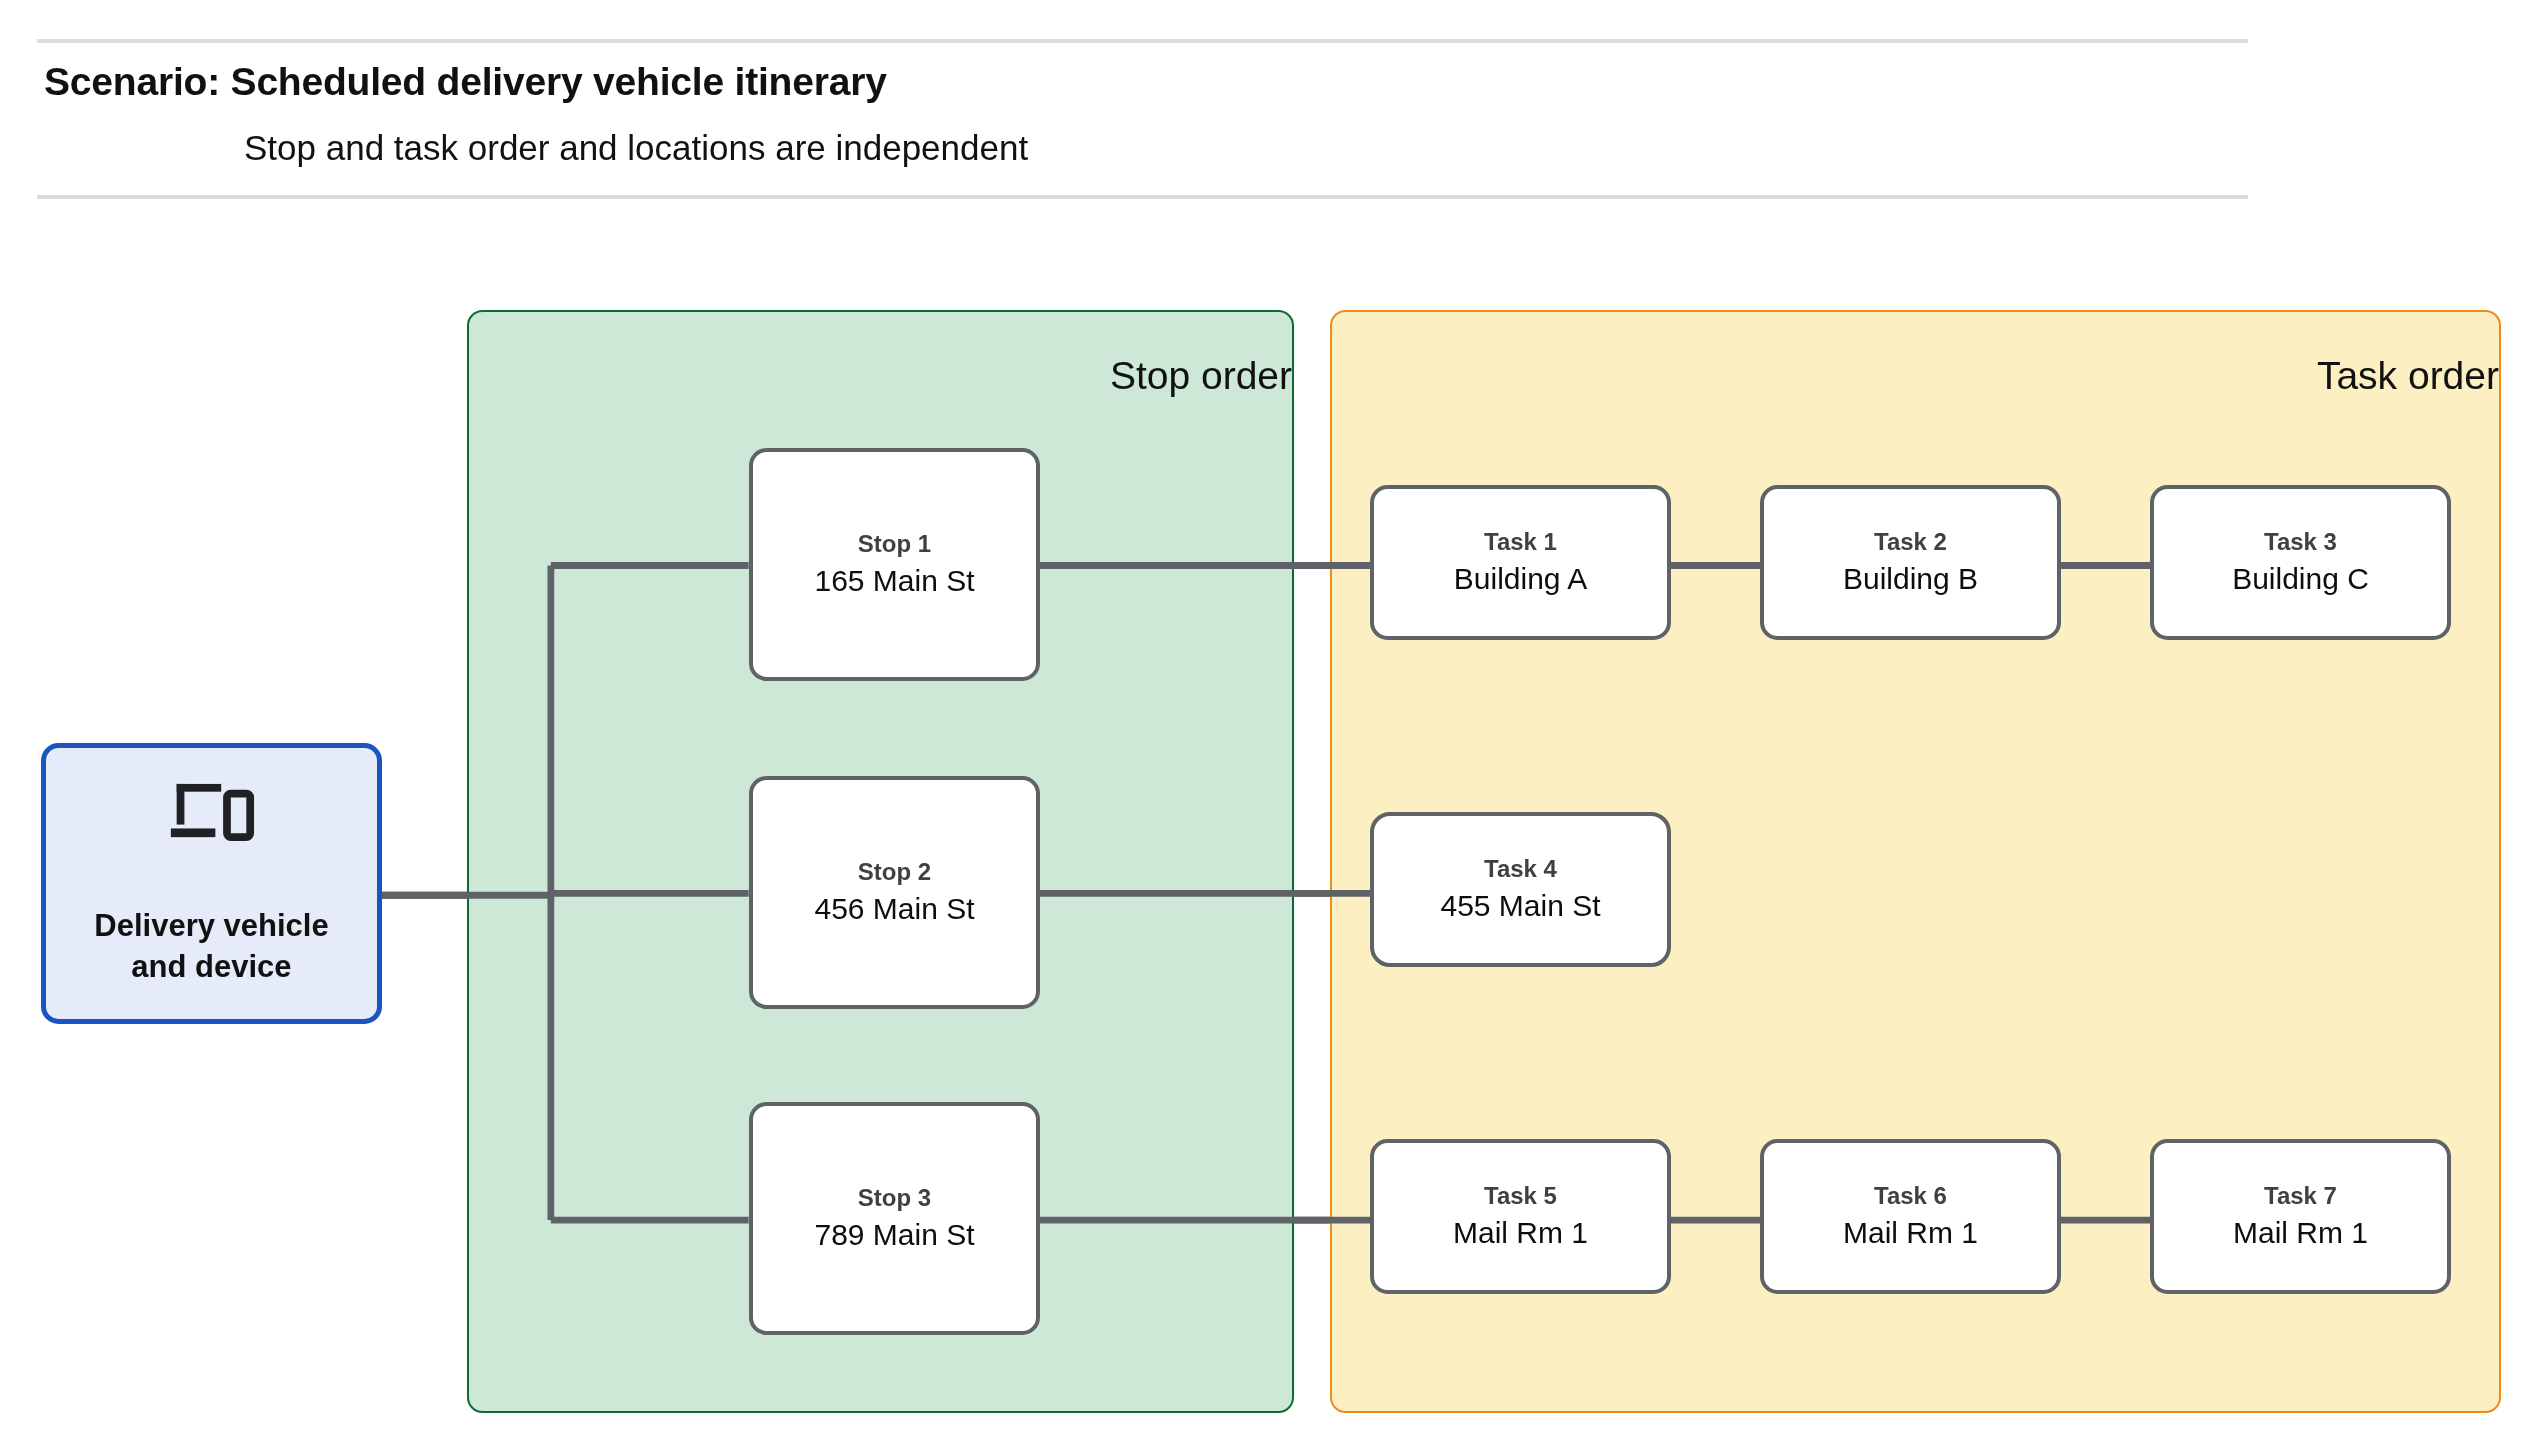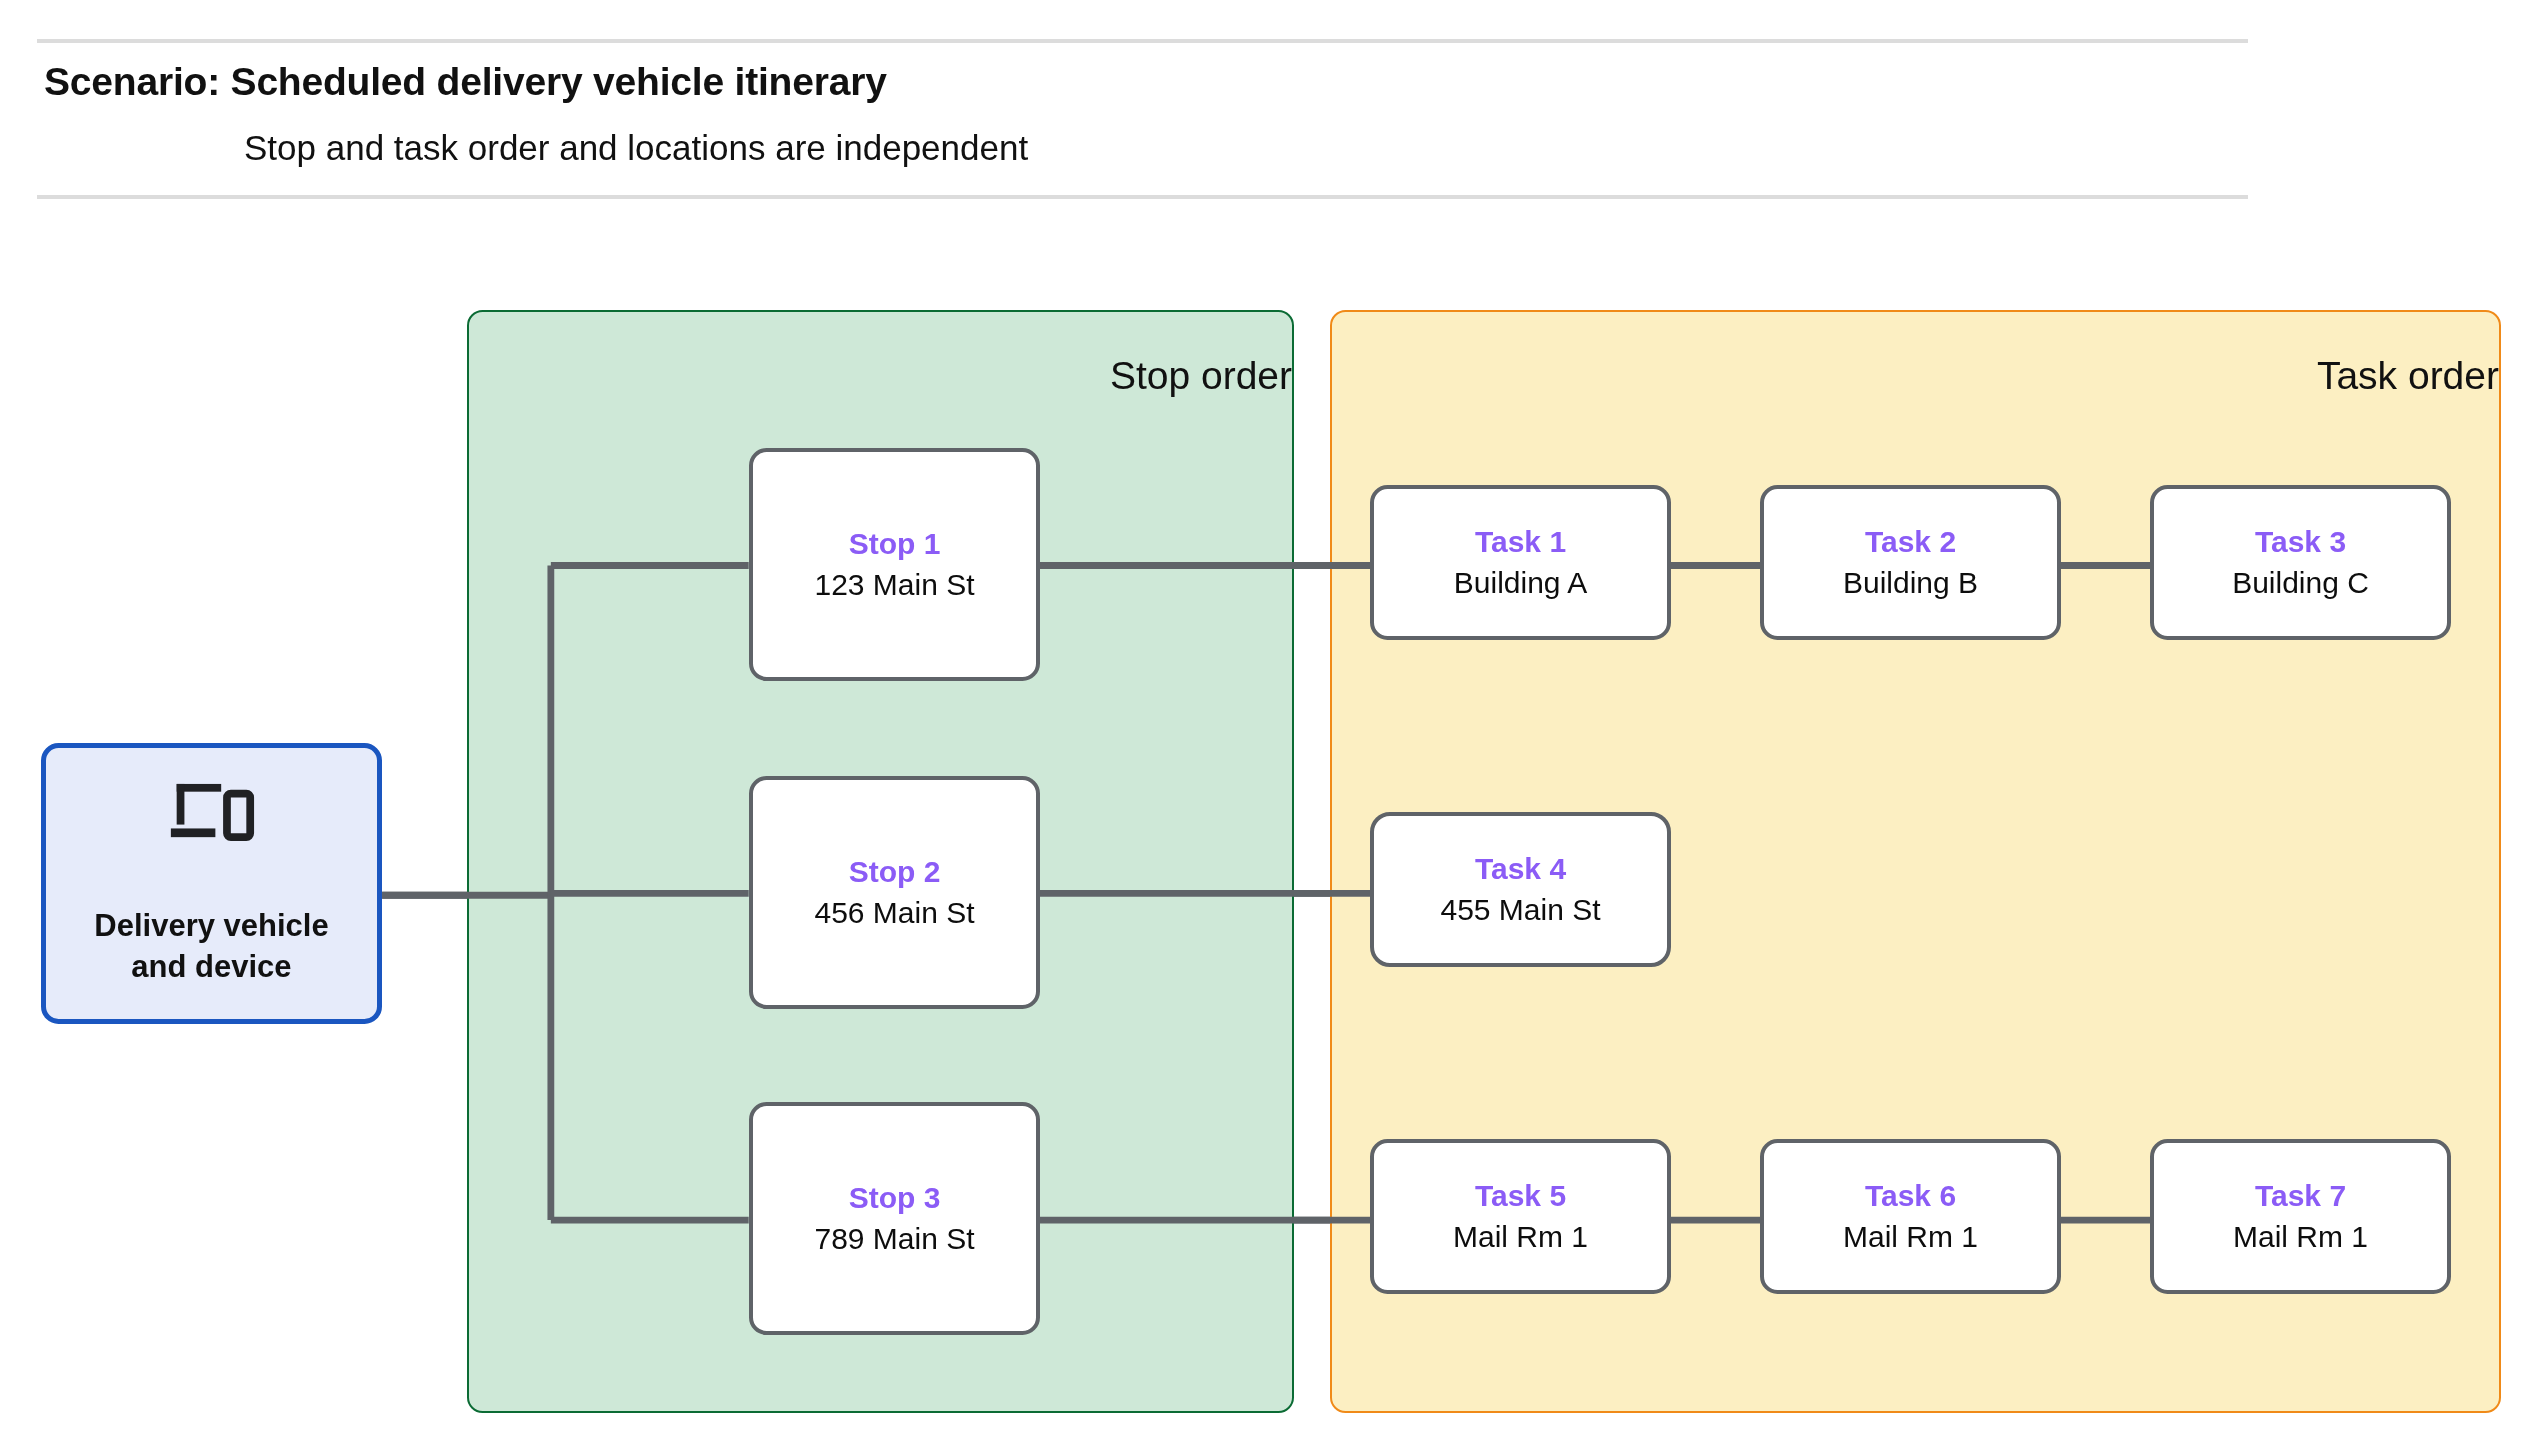--- a/index.html
+++ b/index.html
@@ -100,23 +100,23 @@
     border: 4.8px solid #5f6368;
     border-radius: 17.5px;
     display: flex;
     flex-direction: column;
     align-items: center;
     justify-content: center;
     text-align: center;
     line-height: 1.22;
   }
   .node .n-title {
-    font-size: 30px;
+    font-size: 24px;
     font-weight: 700;
-    color: #8b5cf6;
+    color: #404040;
   }
   .node .n-sub {
     font-size: 30px;
     font-weight: 400;
     color: #0d0d0d;
     margin-top: 4.8px;
   }
 
   .stop-node { width: 291px; height: 233px; left: 749px; }
   .stop-1 { top: 448px; }
@@ -215,21 +215,21 @@
       <path d="M1072 1258 L1413 1258"></path>
       <path d="M1723 583 L1815 583"></path>
       <path d="M2125 583 L2217 583"></path>
       <path d="M1723 1258 L1815 1258"></path>
       <path d="M2125 1258 L2217 1258"></path>
     </g>
   </svg>
 
   <div class="node stop-node stop-1">
     <div class="n-title">Stop 1</div>
-    <div class="n-sub">123 Main St</div>
+    <div class="n-sub">165 Main St</div>
   </div>
   <div class="node stop-node stop-2">
     <div class="n-title">Stop 2</div>
     <div class="n-sub">456 Main St</div>
   </div>
   <div class="node stop-node stop-3">
     <div class="n-title">Stop 3</div>
     <div class="n-sub">789 Main St</div>
   </div>
 

